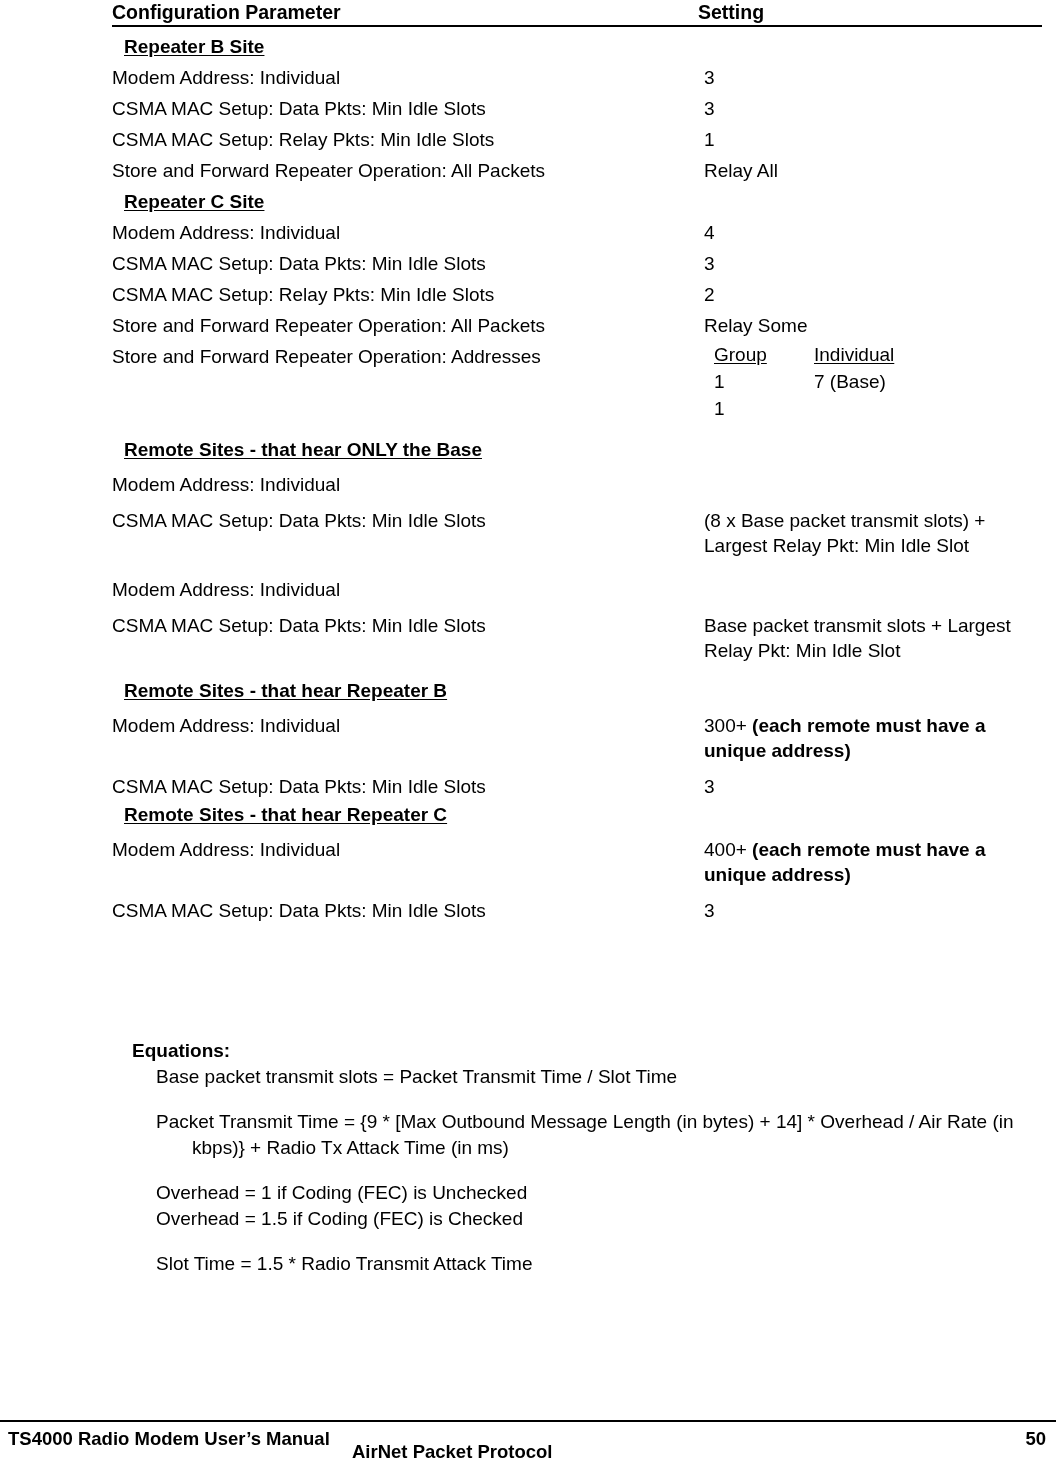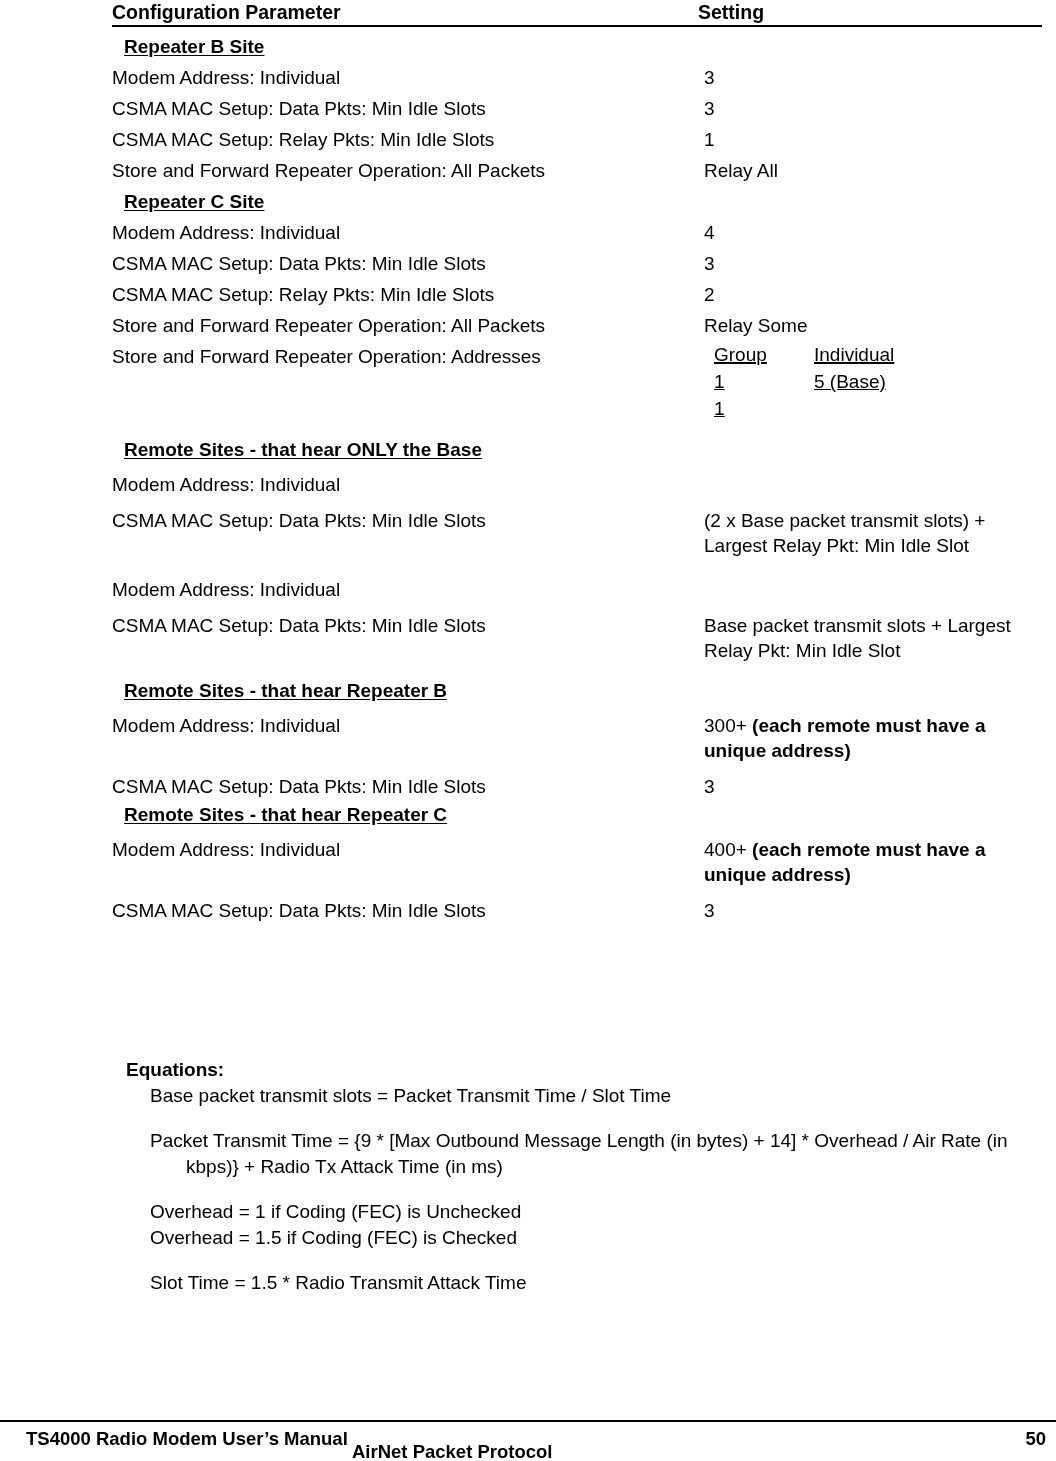--- a/index.html
+++ b/index.html
@@ -81,30 +81,29 @@
     display: flex;
     font-size: 19px;
     line-height: 27px;
   }
   .gi-group { width: 100px; flex: 0 0 100px; }
   .gi-ind   { flex: 1 1 auto; }
   .gi-head span {
     text-decoration: underline;
     text-underline-offset: 2px;
   }
-  .gi-pad { padding-left: 10px; text-decoration: underline; }
+  .gi-pad { padding-left: 10px; }
 
   
   .equations {
     position: absolute;
-    left: 126px;
+    left: 132px;
     top: 1038px;
     width: 910px;
     font-size: 19px;
-    margin-top: 19px;
   }
   .eq-title {
     font-weight: bold;
     font-size: 19px;
     line-height: 26px;
   }
   .eq-line {
     margin-left: 24px;
     line-height: 26px;
   }
@@ -125,21 +124,21 @@
   .footer {
     position: absolute;
     left: 0;
     top: 1426px;
     width: 1056px;
     height: 30px;
     font-size: 18.5px;
     font-weight: bold;
     line-height: 26px;
   }
-  .footer .f-left   { position: absolute; left: 26px;  top: 0; text-align: center; }
+  .footer .f-left   { position: absolute; left: 8px;  top: 0; text-align: center; }
   .footer .f-center { position: absolute; left: 352px; top: 0; margin-top: 13px; }
   .footer .f-right  { position: absolute; right: 10px; top: 0; }
 </style>
 </head>
 <body>
 
 <div class="page">
 
   <div class="tbl">
 
@@ -189,40 +188,40 @@
 
     <div class="row">
       <div class="col-param">Store and Forward Repeater Operation: Addresses</div>
       <div class="col-set">
         <div class="gi gi-head gi-pad">
           <div class="gi-group"><span>Group</span></div>
           <div class="gi-ind"><span>Individual</span></div>
         </div>
         <div class="gi gi-pad">
           <div class="gi-group">1</div>
-          <div class="gi-ind">5 (Base)</div>
+          <div class="gi-ind">7 (Base)</div>
         </div>
         <div class="gi gi-pad">
           <div class="gi-group">1</div>
         </div>
       </div>
     </div>
 
     <div class="spacer12"></div>
 
     <div class="sec-head"><span class="u">Remote Sites - that hear ONLY the Base</span></div>
     <div class="spacer4"></div>
 
     <div class="row wrap">
       <div class="col-param">Modem Address: Individual</div>
     </div>
     <div class="spacer8"></div>
     <div class="row wrap">
       <div class="col-param">CSMA MAC Setup: Data Pkts: Min Idle Slots</div>
-      <div class="col-set"><span>(2 x Base packet transmit slots) + Largest Relay Pkt: Min Idle Slot</span><span class="b"></span></div>
+      <div class="col-set"><span>(8 x Base packet transmit slots) + Largest Relay Pkt: Min Idle Slot</span><span class="b"></span></div>
     </div>
 
     <div class="spacer12"></div>
 
     <div class="spacer4"></div>
 
     <div class="row wrap">
       <div class="col-param">Modem Address: Individual</div>
     </div>
     <div class="spacer8"></div>

